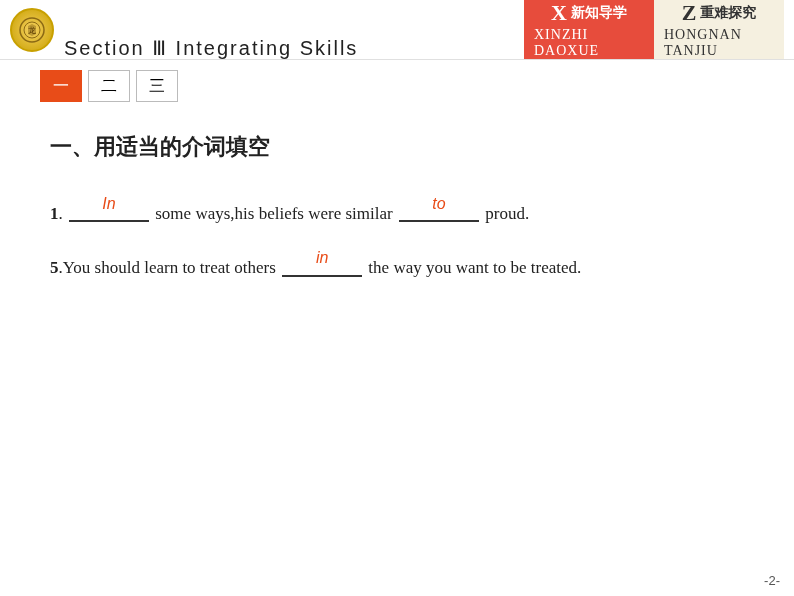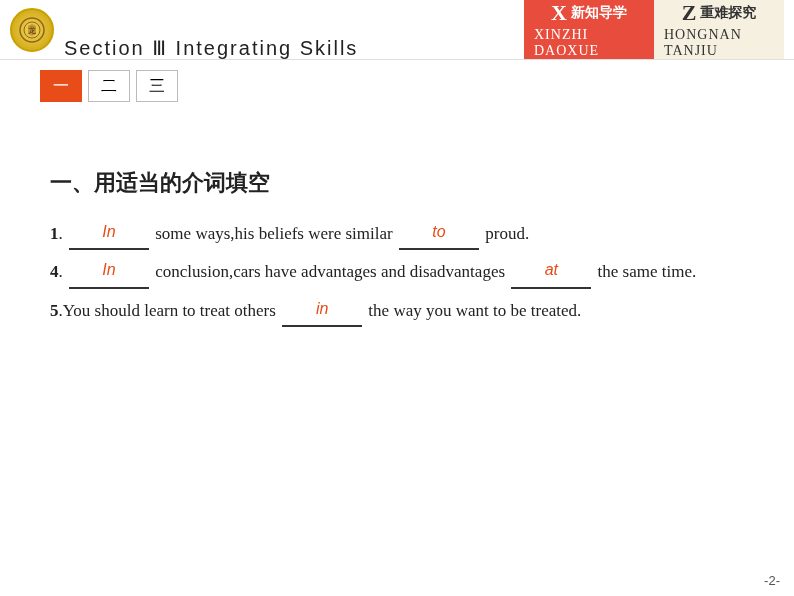--- a/index.html
+++ b/index.html
@@ -124,41 +124,40 @@
     .main-content {
       padding: 20px 50px 20px 50px;
     }
 
     .section-title {
       font-size: 22px;
       font-weight: bold;
       color: #222;
       font-family: 'SimHei', 'Microsoft YaHei', sans-serif;
       margin-bottom: 18px;
-      margin-top: 36px;
     }
 
     .exercise-list {
       font-size: 17px;
       line-height: 1.9;
       color: #222;
     }
 
     .exercise-item {
       margin-bottom: 4px;
     }
 
     .blank {
       display: inline-block;
       min-width: 80px;
       border-bottom: 2px solid #333;
       text-align: center;
       position: relative;
       vertical-align: bottom;
-      margin: 0 2px;
+      margin: 8px 2px;
     }
 
     .blank-answer {
       color: #e84c18;
       font-style: italic;
       font-size: 16px;
       font-family: Arial, sans-serif;
     }
 
     .num-bold {
@@ -220,27 +219,20 @@
     <div class="exercise-item">
       <span class="num-bold">1</span><span>.</span>
       <span class="blank"><span class="blank-answer">In</span></span>
       <span> some ways,his beliefs were similar </span>
       <span class="blank"><span class="blank-answer">to</span></span>
       <span>proud.</span>
     </div>
 
 
 
-    <div class="exercise-item">
-      <span class="num-bold">4</span><span>. </span>
-      <span class="blank"><span class="blank-answer">In</span></span>
-      <span>conclusion,cars have advantages and disadvantages </span>
-      <span class="blank"><span class="blank-answer">at</span></span>
-      <span>the same time.</span>
-    </div>
 
     <div class="exercise-item">
       <span class="num-bold">5</span><span>.You should learn to treat others </span>
       <span class="blank"><span class="blank-answer">in</span></span>
       <span>the way you want to be treated.</span>
     </div>
 
   </div>
 </div>
 

